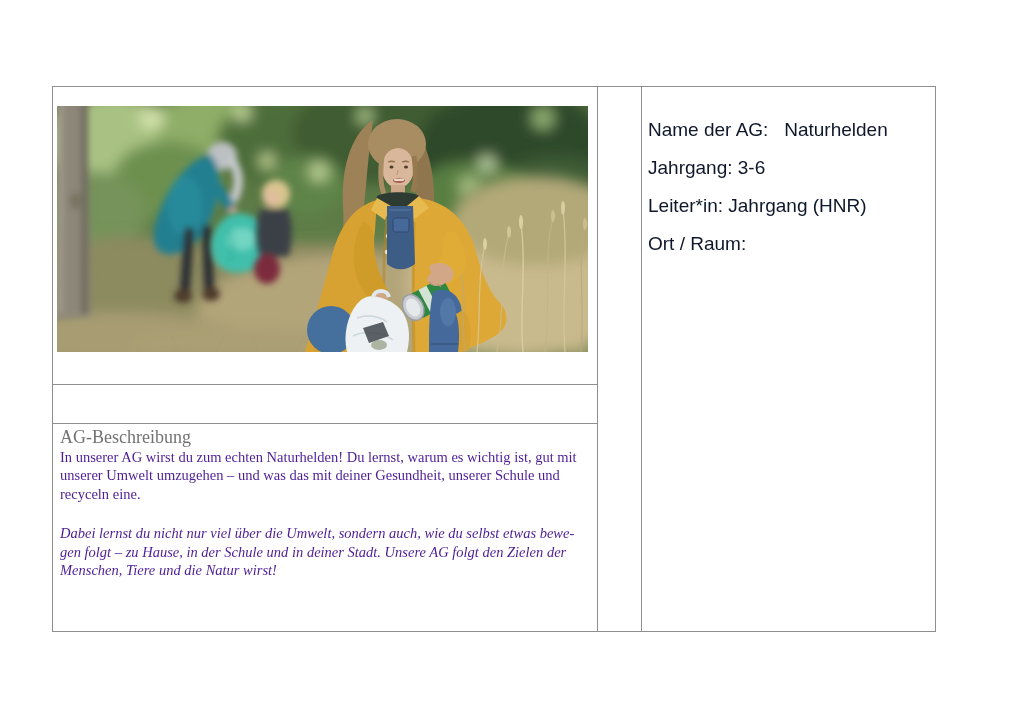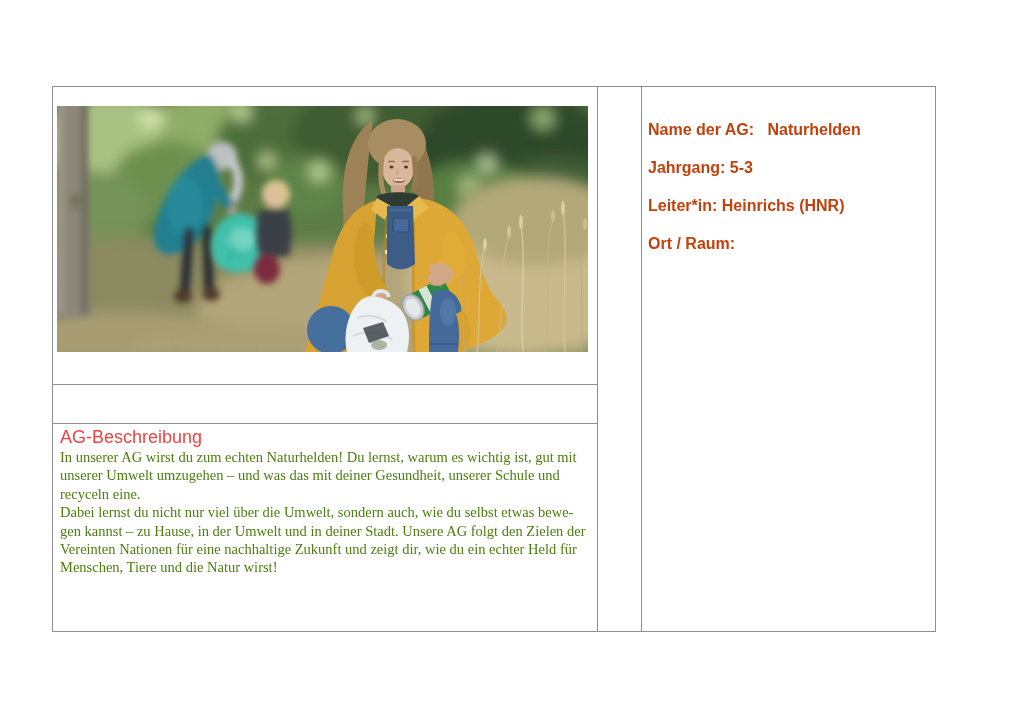--- a/index.html
+++ b/index.html
@@ -11,35 +11,35 @@
   .page{position:relative;width:1024px;height:724px;background:#fff;}
   .tbox{position:absolute;box-sizing:border-box;border:1px solid #8f8f8f;background:#fff;}
   
   #left-table{left:52px;top:86px;width:546px;height:546px;display:flex;flex-direction:column;}
   .row-photo{height:297px;border-bottom:1px solid #8f8f8f;position:relative;overflow:hidden;}
   .row-caption{height:38px;border-bottom:1px solid #8f8f8f;}
   .row-desc{flex:1;padding:2px 6px 0 7px;overflow:hidden;}
   .photo-frame{position:absolute;left:4px;top:19px;width:531px;height:246px;overflow:hidden;background:#5a7a44;}
   .photo-frame svg{display:block;}
   .desc-heading{
-    font-family:Liberation Sans, sans-serif;font-size:18px;line-height:22px;
-    color:#ef4444;font-weight:400;white-space:pre;
+    font-family:Liberation Serif, serif;font-size:18px;line-height:22px;
+    color:#737373;font-weight:400;white-space:pre;
   }
   .desc-body{
-    font-family:"Liberation Serif", serif;font-size:14.5px;line-height:18.4px;color:#4d7c0f;
+    font-family:"Liberation Serif", serif;font-size:14.5px;line-height:18.4px;color:#4c1d95;
   }
   .desc-line{white-space:pre;}
-  .para2{margin-top:0;}
+  .para2{margin-top:21px;font-style:italic;}
   
   #gap-box{left:597px;top:86px;width:45px;height:546px;}
   
   #info-box{left:641px;top:86px;width:295px;height:546px;padding:34px 8px 0 6px;}
   .info-line{
-    font-family:"Liberation Sans", sans-serif;font-weight:bold;font-size:16px;
-    line-height:17px;color:#c2410c;margin:0 0 21px 0;white-space:pre;
+    font-family:"Liberation Sans", sans-serif;font-weight:normal;font-size:19px;
+    line-height:17px;color:#0f172a;margin:0 0 21px 0;white-space:pre;
   }
 </style>
 </head>
 <body>
 
 <div class="page">
 
   <div class="tbox" id="left-table">
 
     <div class="row-photo">
@@ -227,29 +227,28 @@
 
     <div class="row-desc">
       <div class="desc-heading">AG-Beschreibung</div>
       <div class="desc-body">
         <div class="desc-line">In unserer AG wirst du zum echten Naturhelden! Du lernst, warum es wichtig ist, gut mit</div>
         <div class="desc-line">unserer Umwelt umzugehen – und was das mit deiner Gesundheit, unserer Schule und</div>
         <div class="desc-line">recyceln eine.</div>
       </div>
       <div class="desc-body para2">
         <div class="desc-line">Dabei lernst du nicht nur viel über die Umwelt, sondern auch, wie du selbst etwas bewe-</div>
-        <div class="desc-line">gen kannst – zu Hause, in der Umwelt und in deiner Stadt. Unsere AG folgt den Zielen der</div>
-        <div class="desc-line">Vereinten Nationen für eine nachhaltige Zukunft und zeigt dir, wie du ein echter Held für</div>
+        <div class="desc-line">gen folgt – zu Hause, in der Schule und in deiner Stadt. Unsere AG folgt den Zielen der</div>
         <div class="desc-line">Menschen, Tiere und die Natur wirst!</div>
       </div>
     </div>
   </div>
 
   <div class="tbox" id="gap-box"></div>
 
   <div class="tbox" id="info-box">
     <div class="info-line">Name der AG:   Naturhelden</div>
-    <div class="info-line">Jahrgang: 5-3</div>
-    <div class="info-line">Leiter*in: Heinrichs (HNR)</div>
+    <div class="info-line">Jahrgang: 3-6</div>
+    <div class="info-line">Leiter*in: Jahrgang (HNR)</div>
     <div class="info-line">Ort / Raum:</div>
   </div>
 
 </div>
 
 </body></html>

